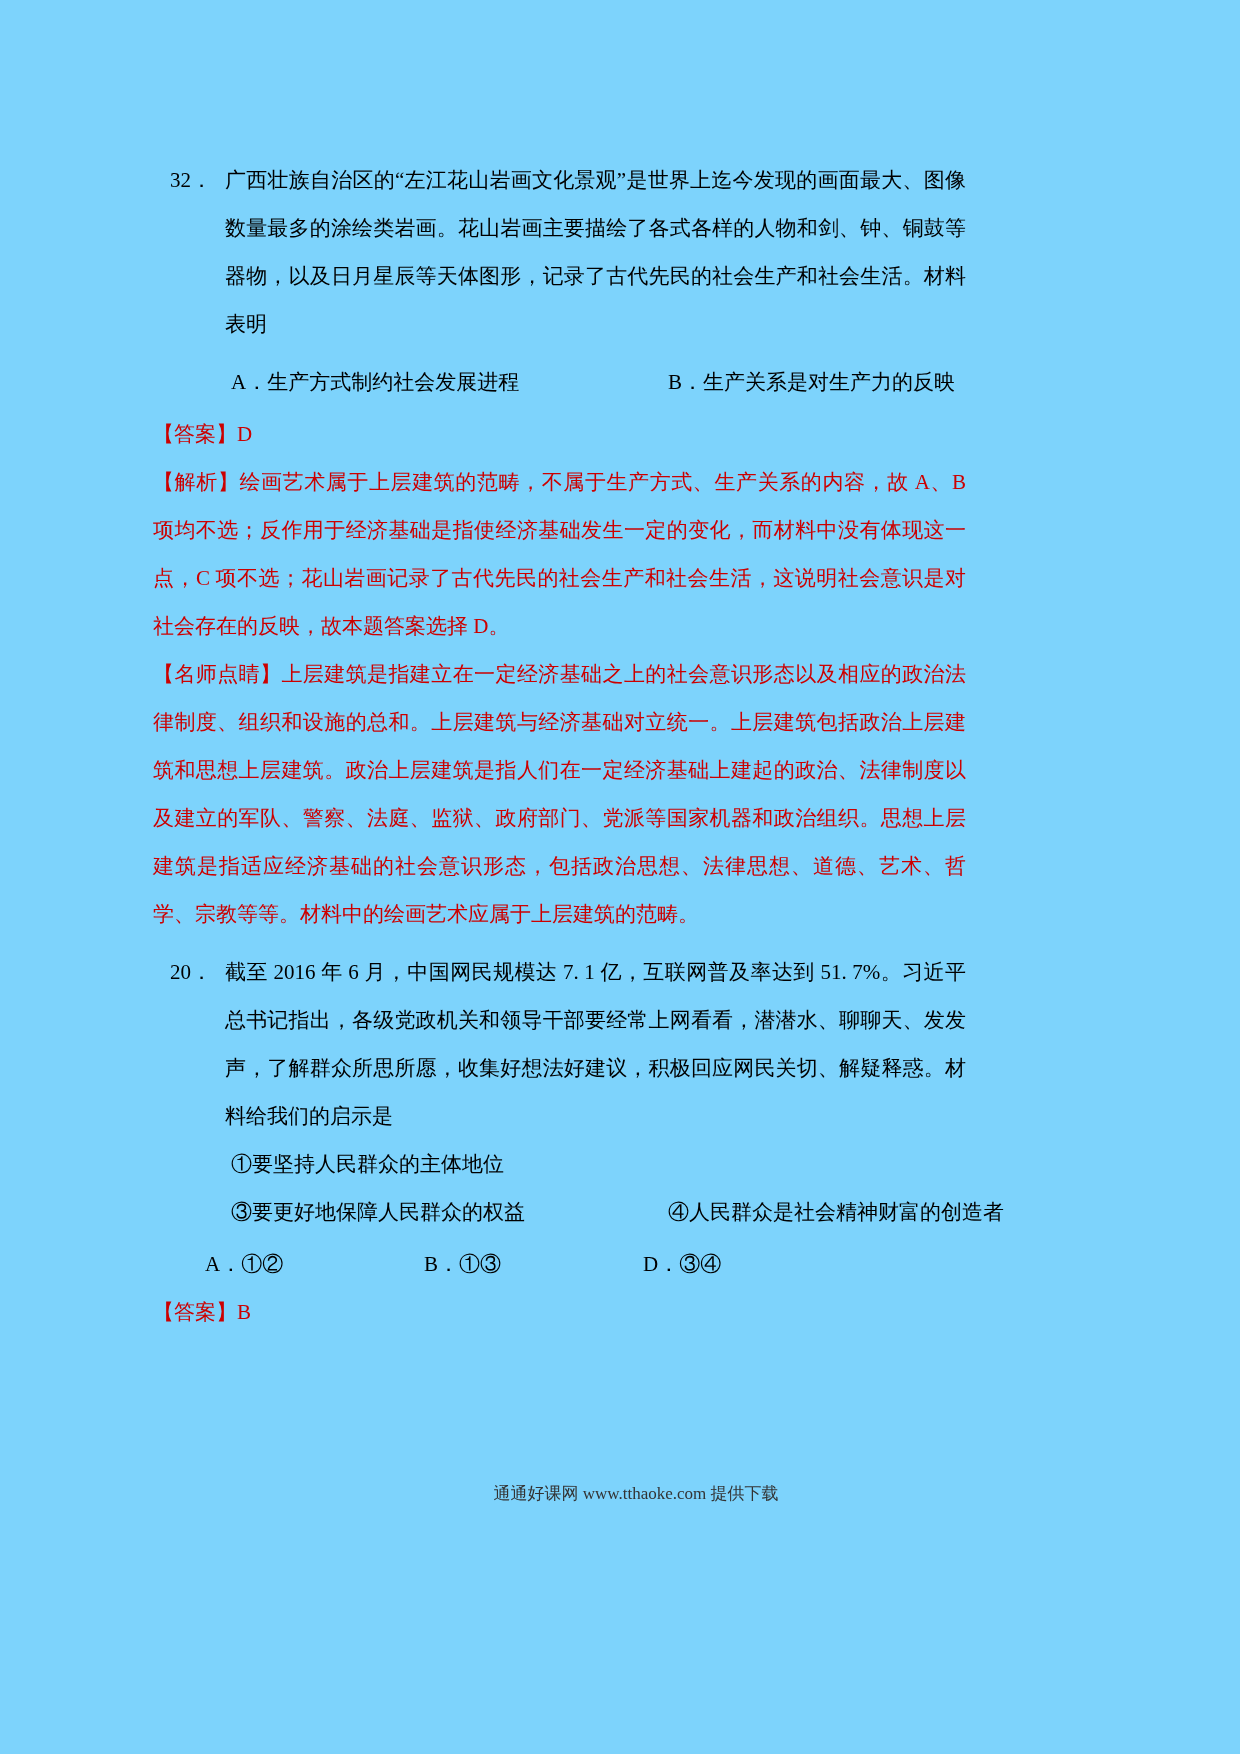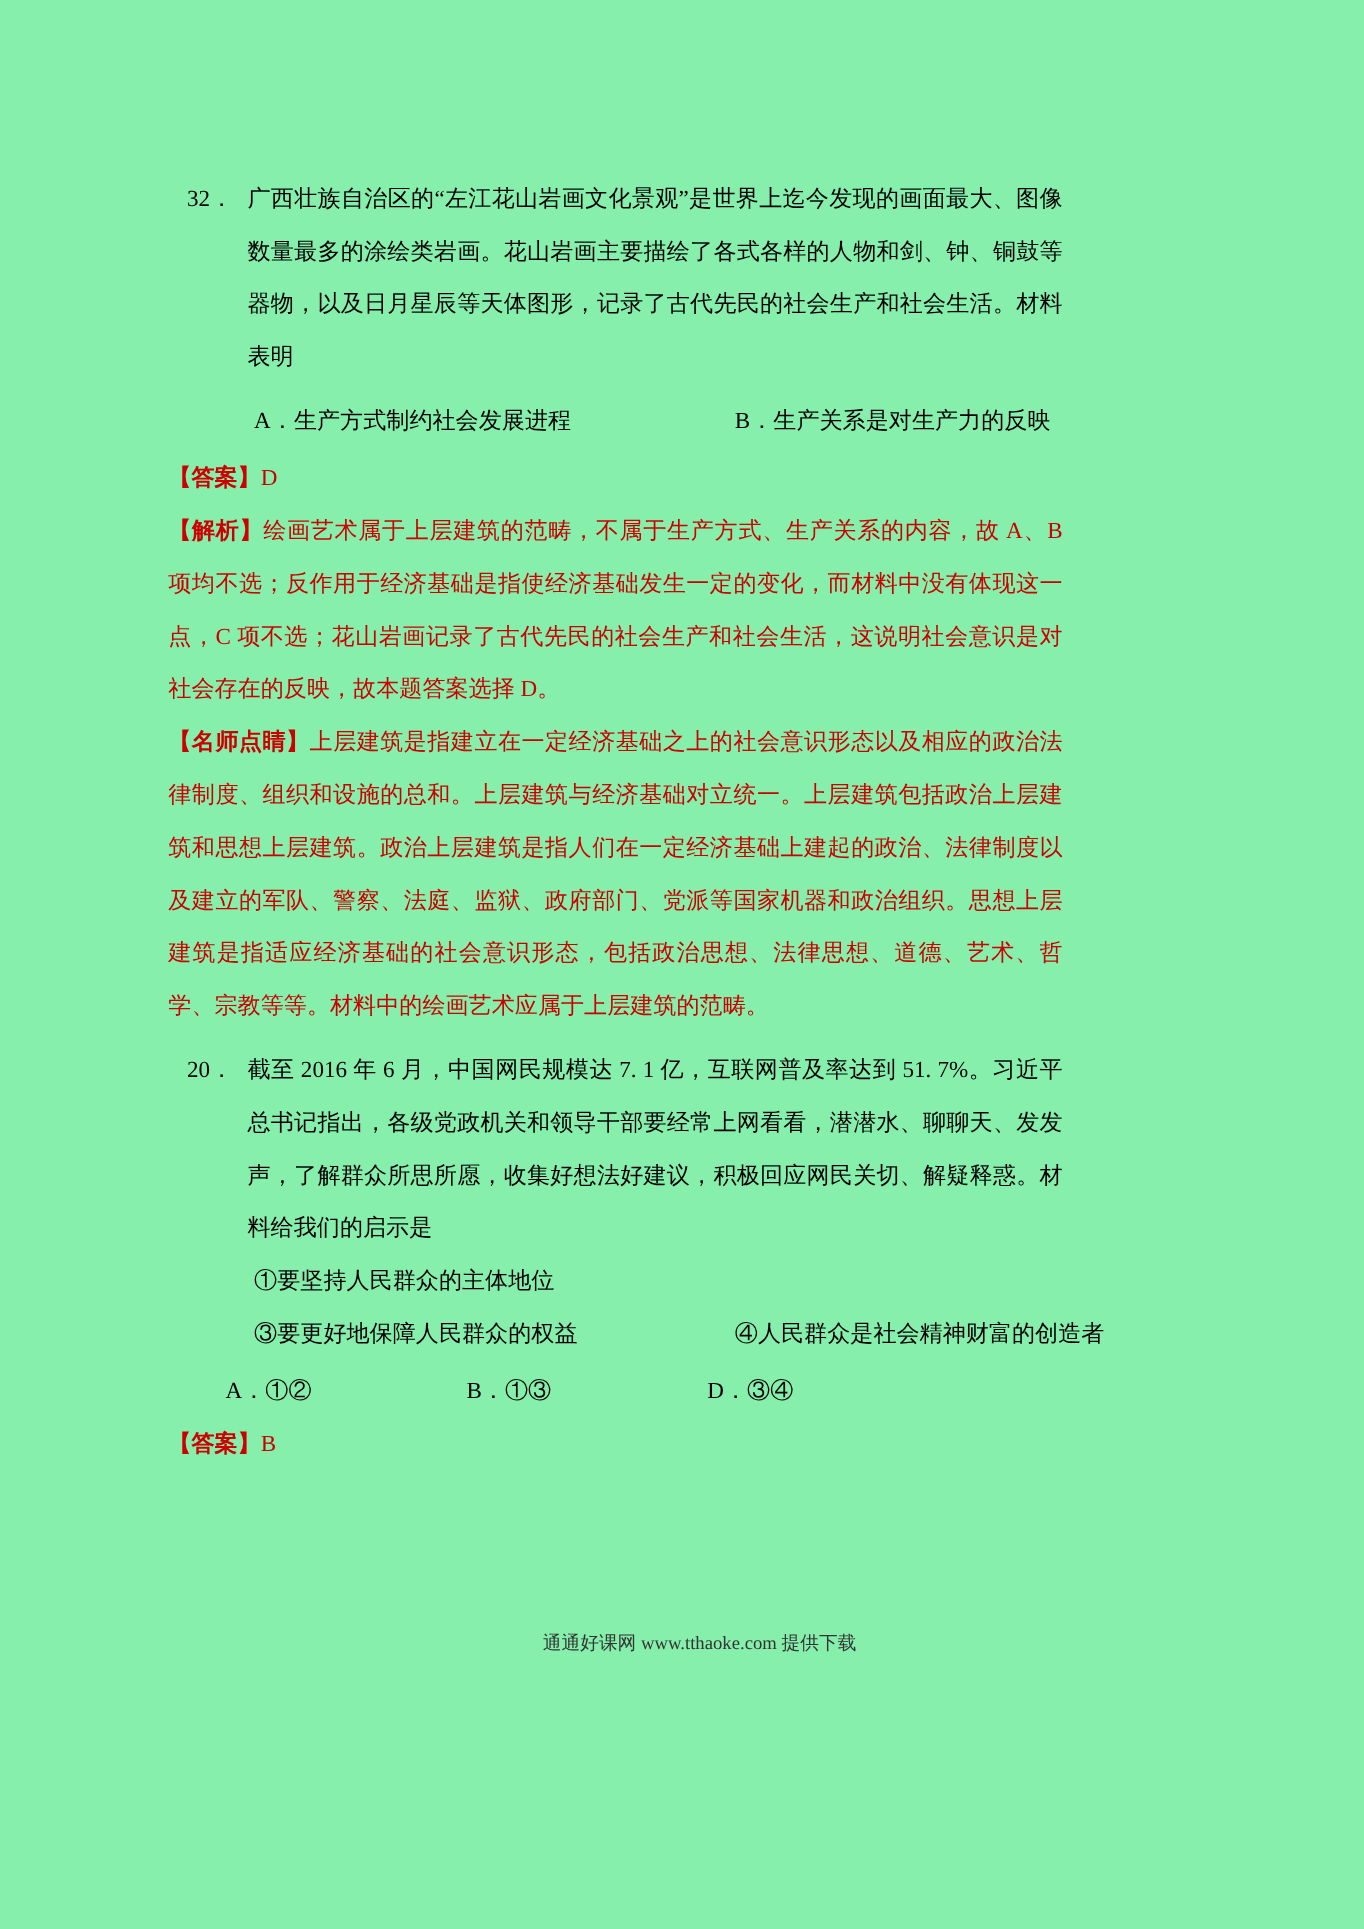--- a/index.html
+++ b/index.html
@@ -2,34 +2,34 @@
 <html><head>
 <meta charset="utf-8">
 <style>
   * { margin:0; padding:0; box-sizing:border-box; }
   html,body { background:#ffffff; }
   body {
     width:1240px; height:1754px; position:relative;
     font-family:"Liberation Serif","DejaVu Serif",serif;
     font-size:21px; color:#000;
   }
-  .page { position:absolute; inset:0; background:#86efac; }
+  .page { position:absolute; inset:0; background:#7dd3fc; }
   .content { position:absolute; left:153px; top:156px; width:813px; }
   .row { line-height:48px; }
   .stem-row { display:flex; }
   .q-num { flex:none; width:72px; padding-left:17px; }
   .stem { width:741px; text-align:justify; text-justify:inter-ideograph; }
   .opt-row { display:flex; margin-left:78px;align-items:flex-end; }
   .opt-col { flex:none; width:437px; }
   .opt-col:last-child { width:auto; }
   .choices-row { display:flex; margin-left:52px; }
   .choice { flex:none; width:219px; }
   .red { color:#cc0000; }
   .red-para { text-align:justify; text-justify:inter-ideograph; }
-  .tag { font-weight:bold; }
+  .tag { font-weight:normal; }
   .gap-sm { margin-top:4px; }
   .gap-md { margin-top:10px; }
   .gap-opt { margin-top:10px; }
   .footer {
     position:absolute; top:1482px; left:16px; width:100%;
     text-align:center; font-size:17px; color:#333; line-height:24px;
   }
 </style>
 </head>
 <body>

